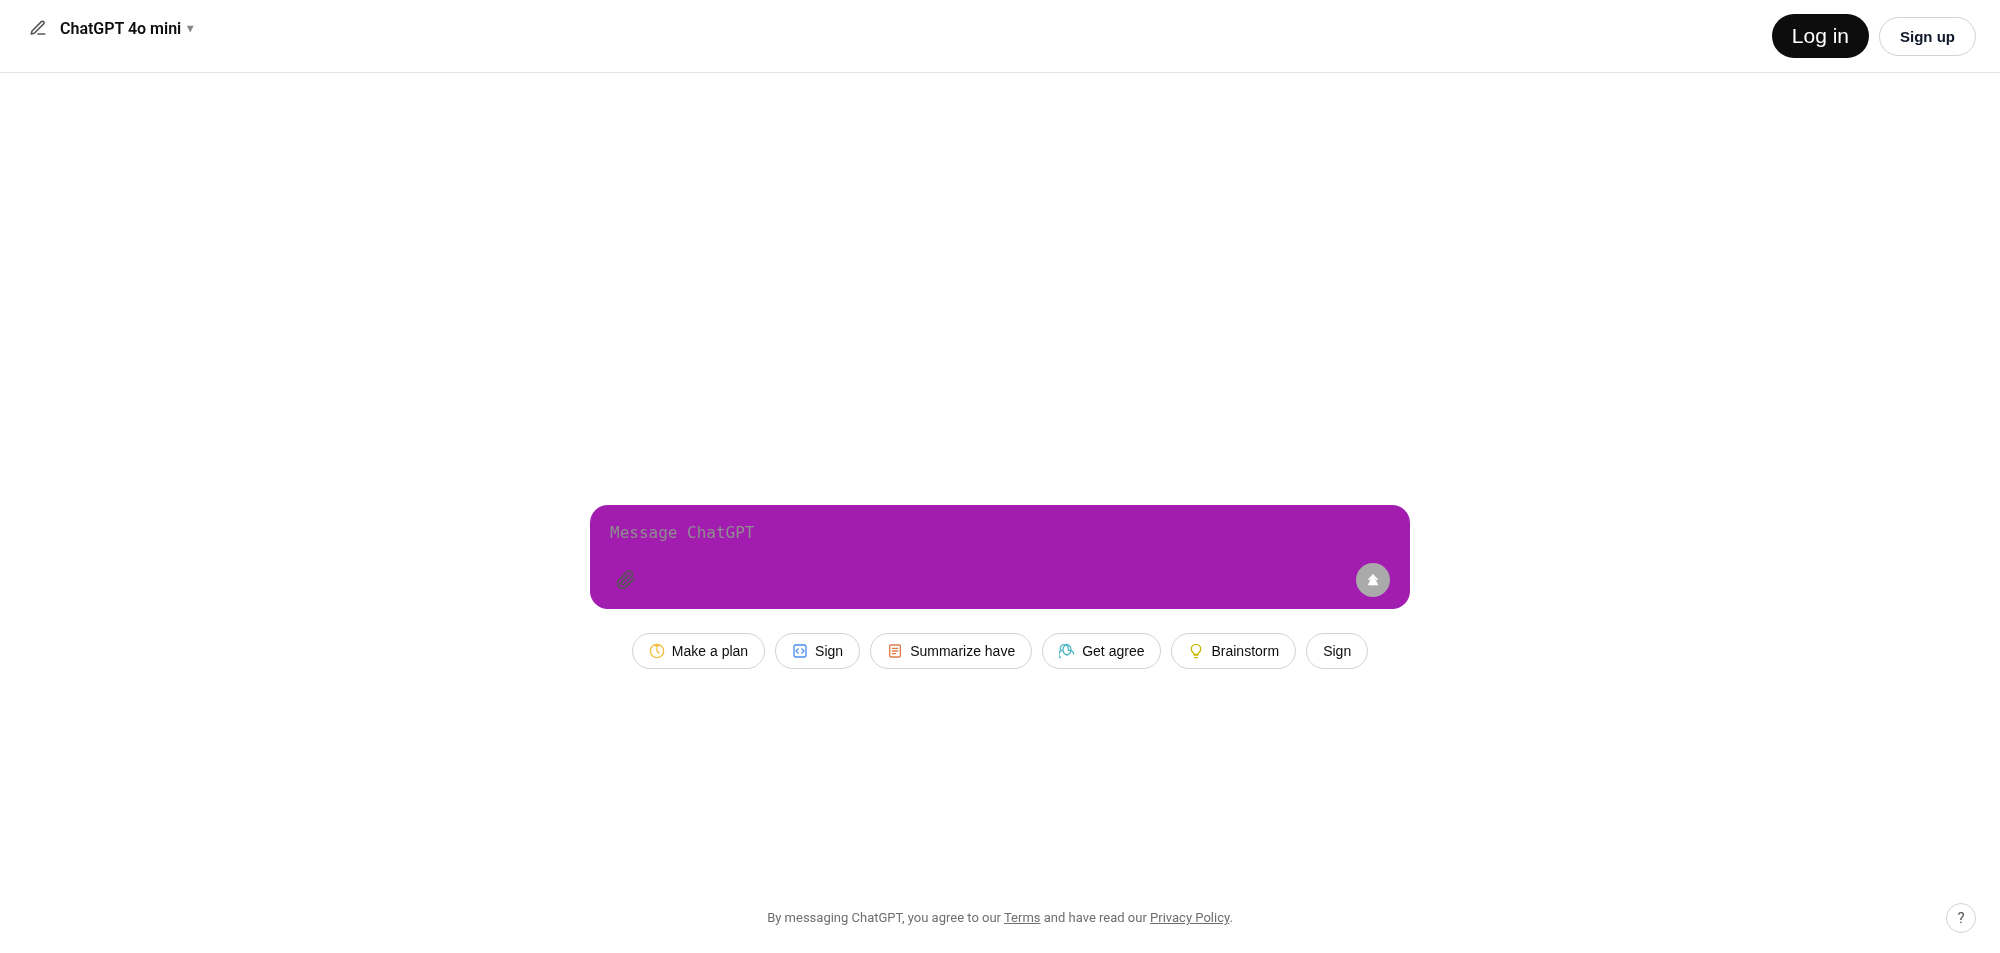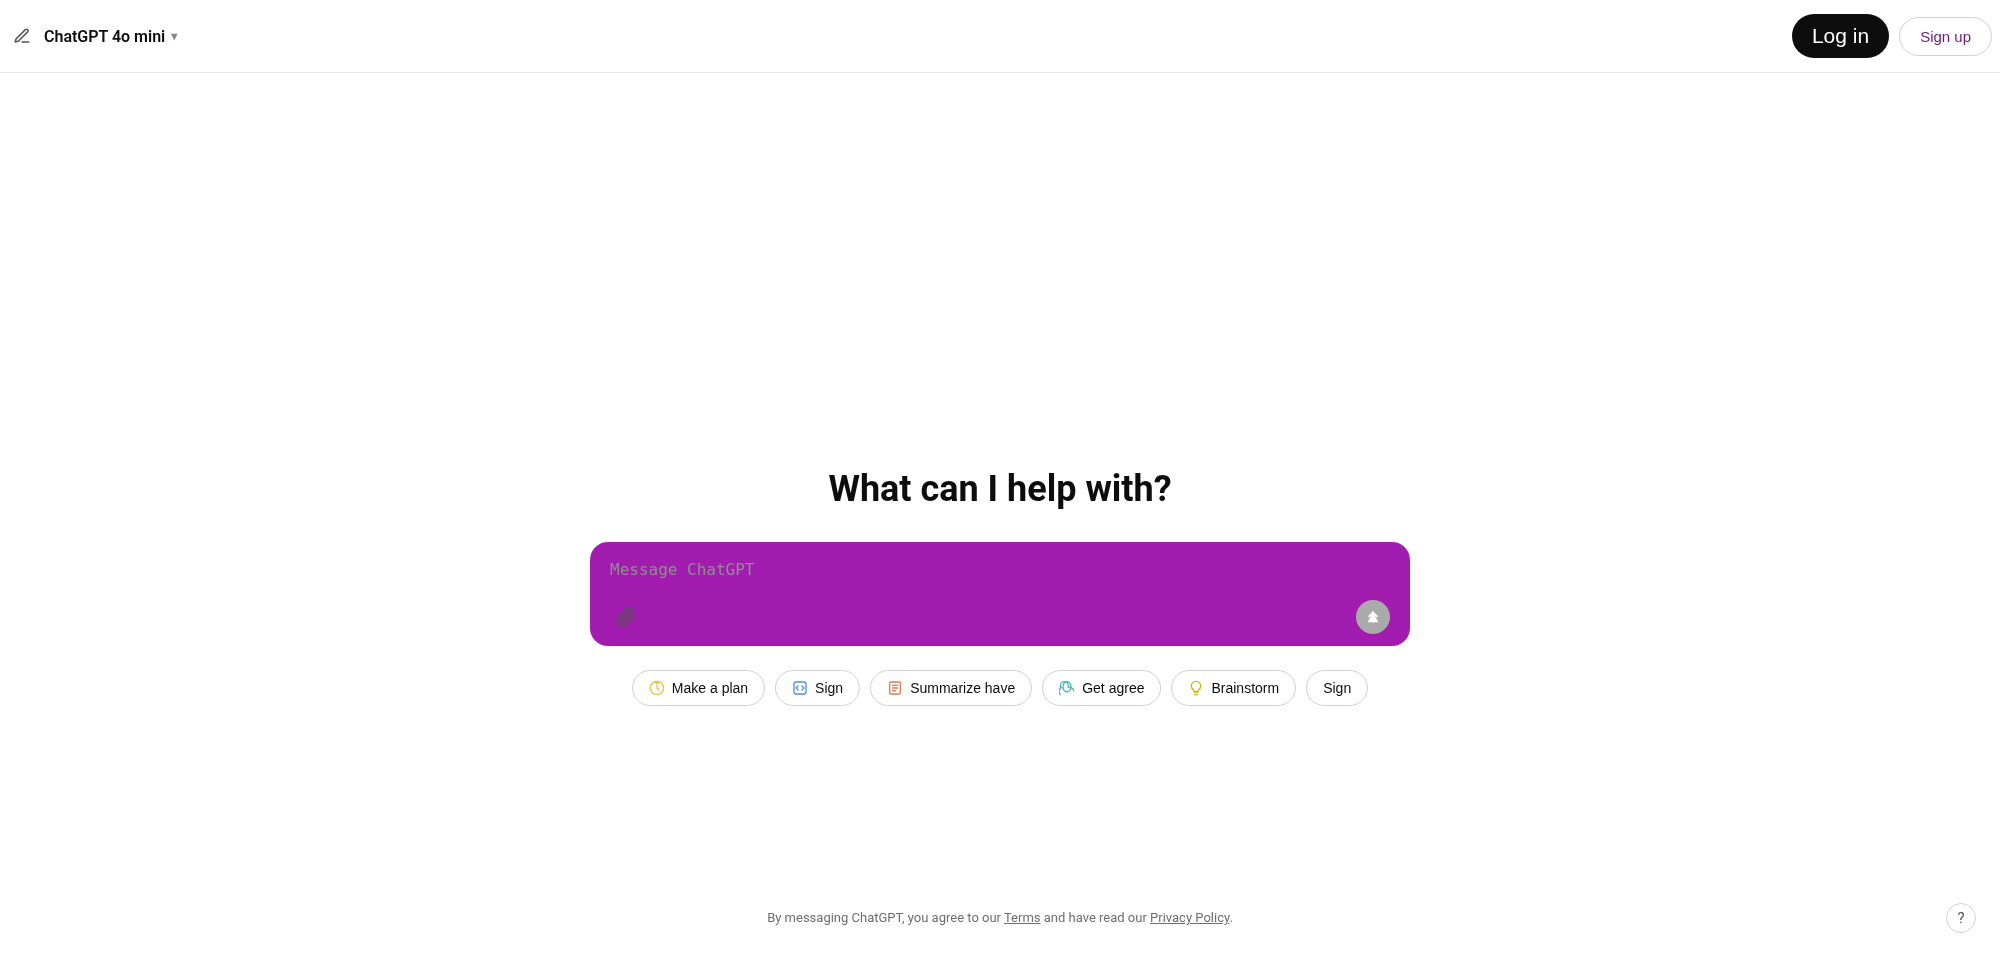--- a/index.html
+++ b/index.html
@@ -14,23 +14,23 @@
       color: #0d0d0d;
       width: 2000px;
       min-height: 953px;
       position: relative;
       overflow-x: hidden;
     }
 
     
     .header {
       display: flex;
-      align-items: center;
+      align-items: flex-start;
       justify-content: space-between;
-      padding: 14px 8px;
+      padding: 14px 24px;
       border-bottom: 1px solid #e5e5e5;
       position: fixed;
       top: 0;
       left: 0;
       right: 0;
       background: #ffffff;
       z-index: 100;
     }
 
     .header-left {
@@ -76,26 +76,26 @@
       border: none;
       padding: 10px 20px;
       border-radius: 999px;
       font-size: 21px;
       font-weight: 500;
       cursor: pointer;
     }
 
     .btn-signup {
       background: #ffffff;
-      color: #701a75;
+      color: #0f172a;
       border: 1.5px solid #d1d1d1;
       padding: 10px 20px;
       border-radius: 999px;
       font-size: 15px;
-      font-weight: 400;
+      font-weight: 700;
       cursor: pointer;
     }
 
     
     .main {
       display: flex;
       flex-direction: column;
       align-items: center;
       justify-content: center;
       padding-top: 220px;
@@ -249,21 +249,20 @@
       <span class="chevron-icon">▾</span>
     </div>
   </div>
   <div class="header-right">
     <button class="btn-login">Log in</button>
     <button class="btn-signup">Sign up</button>
   </div>
 </header>
 
 <main class="main">
-  <h1 class="main-title">What can I help with?</h1>
 
   <div class="message-box-container">
     <textarea class="message-input" rows="1" placeholder="Message ChatGPT" style=""></textarea>
     <div class="message-box-footer">
       <div class="attach-icon">
         <svg width="20" height="20" viewBox="0 0 24 24" fill="none" stroke="currentColor" stroke-width="2" stroke-linecap="round" stroke-linejoin="round">
           <path d="M21.44 11.05l-9.19 9.19a6 6 0 0 1-8.49-8.49l9.19-9.19a4 4 0 0 1 5.66 5.66L9.41 17.41a2 2 0 0 1-2.83-2.83l8.49-8.48"></path>
         </svg>
       </div>
       <button class="send-button">

